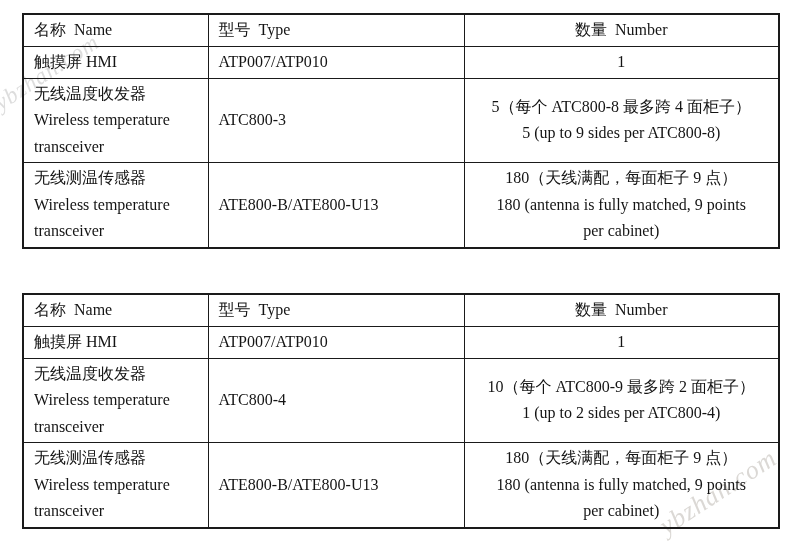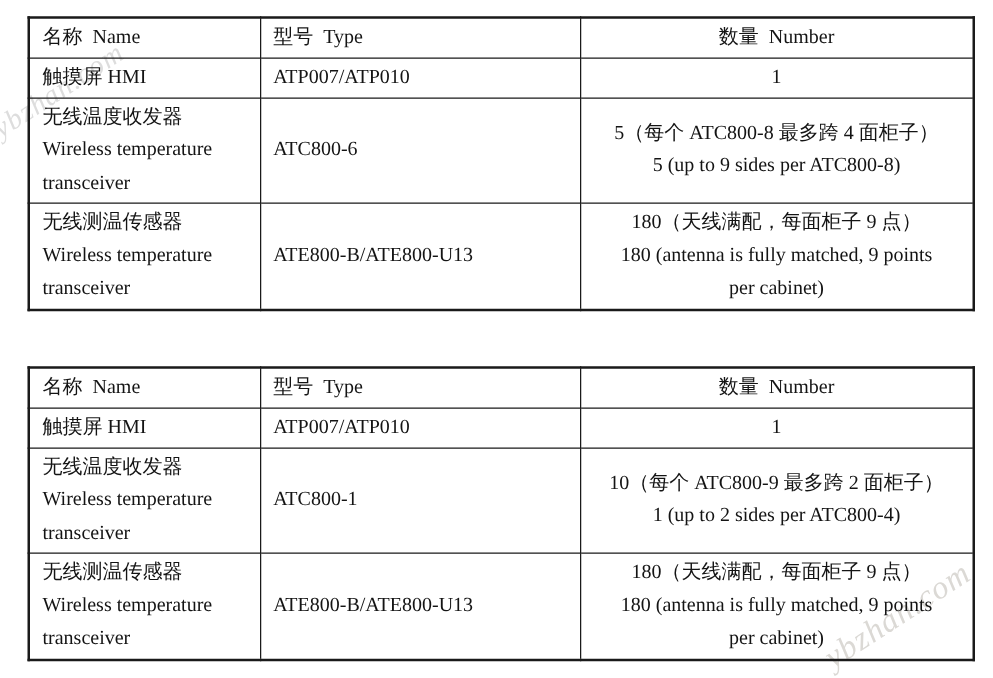--- a/index.html
+++ b/index.html
@@ -89,21 +89,21 @@
             <div class="line">1</div>
           </td>
     </tr>
     <tr class="r2">
       <td class="cl">
             <div class="line">无线温度收发器</div>
             <div class="line">Wireless temperature</div>
             <div class="line">transceiver</div>
           </td>
       <td class="cl">
-            <div class="line">ATC800-6</div>
+            <div class="line">ATC800-3</div>
           </td>
       <td class="cc">
             <div class="line">5（每个 ATC800-8 最多跨 4 面柜子）</div>
             <div class="line">5 (up to 9 sides per ATC800-8)</div>
           </td>
     </tr>
     <tr class="r3">
       <td class="cl">
             <div class="line">无线测温传感器</div>
             <div class="line">Wireless temperature</div>
@@ -150,21 +150,21 @@
             <div class="line">1</div>
           </td>
     </tr>
     <tr class="r2">
       <td class="cl">
             <div class="line">无线温度收发器</div>
             <div class="line">Wireless temperature</div>
             <div class="line">transceiver</div>
           </td>
       <td class="cl">
-            <div class="line">ATC800-1</div>
+            <div class="line">ATC800-4</div>
           </td>
       <td class="cc">
             <div class="line">10（每个 ATC800-9 最多跨 2 面柜子）</div>
             <div class="line">1 (up to 2 sides per ATC800-4)</div>
           </td>
     </tr>
     <tr class="r3">
       <td class="cl">
             <div class="line">无线测温传感器</div>
             <div class="line">Wireless temperature</div>

